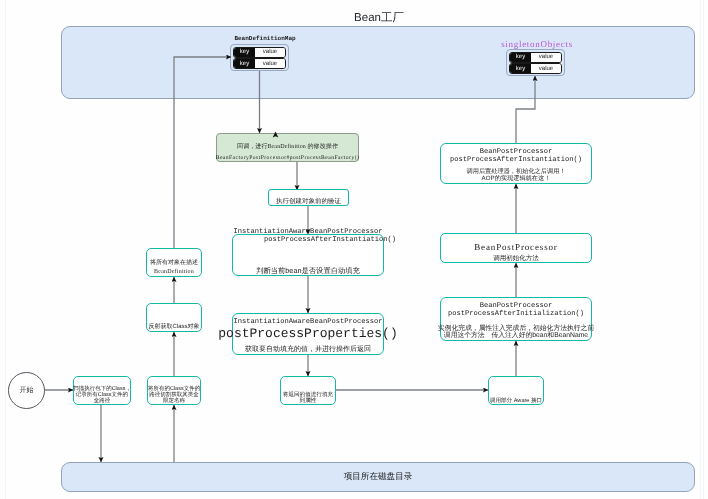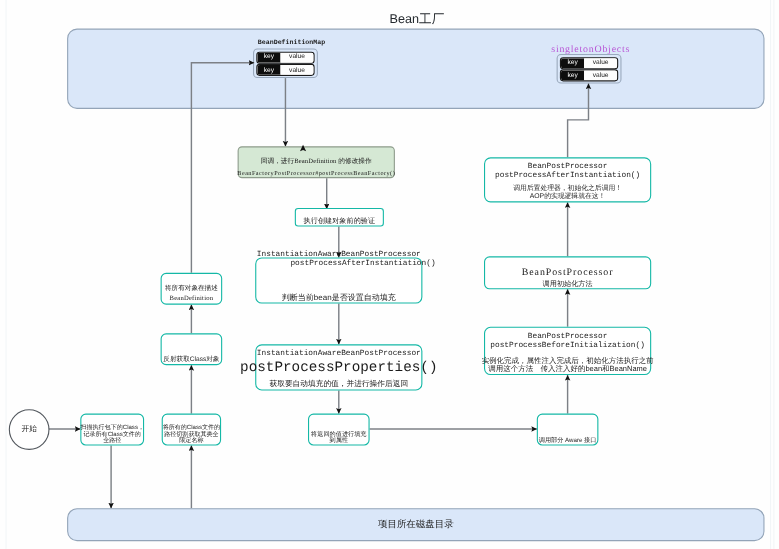--- a/index.html
+++ b/index.html
@@ -164,21 +164,21 @@
     <span class="cn" style="font-size:5.6px;">将返回的值进行填充</span>
     <span class="cn" style="font-size:5.6px;">到属性</span>
   </div>
 
   <div class="box" style="left:488px;top:376px;width:56px;height:29px;border-radius:5px;">
     <span class="cn" style="font-size:5.6px;">调用部分 Aware 接口</span>
   </div>
 
   <div class="box" style="left:440px;top:297px;width:152px;height:44px;border-radius:6px;">
     <span class="mono" style="font-size:7.1px;">BeanPostProcessor</span>
-    <span class="mono" style="font-size:7.1px;">postProcessBeforeInitialization()</span>
+    <span class="mono" style="font-size:7.1px;">postProcessAfterInitialization()</span>
     <span class="cn" style="font-size:6.8px;margin-top:6px;">实例化完成，属性注入完成后，初始化方法执行之前</span>
     <span class="cn" style="font-size:6.8px;">调用这个方法　传入注入好的bean和BeanName</span>
   </div>
 
   <div class="box" style="left:440px;top:233px;width:152px;height:30px;border-radius:5px;">
     <span class="serif-mono" style="font-size:9px;letter-spacing:0.85px;">BeanPostProcessor</span>
     <span class="cn" style="font-size:6.5px;margin-top:3px;">调用初始化方法</span>
   </div>
 
   <div class="box" style="left:440px;top:143px;width:152px;height:41px;border-radius:6px;">

